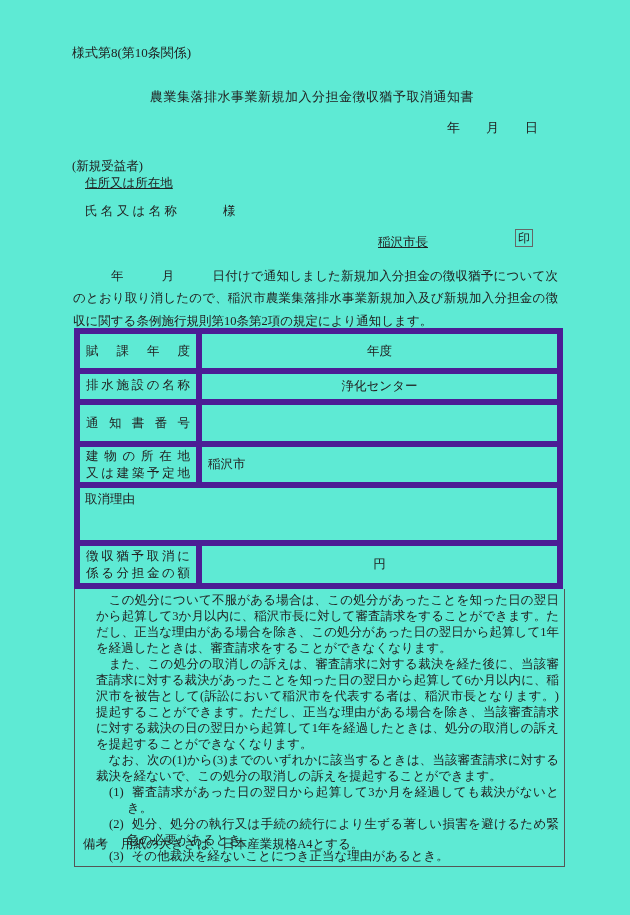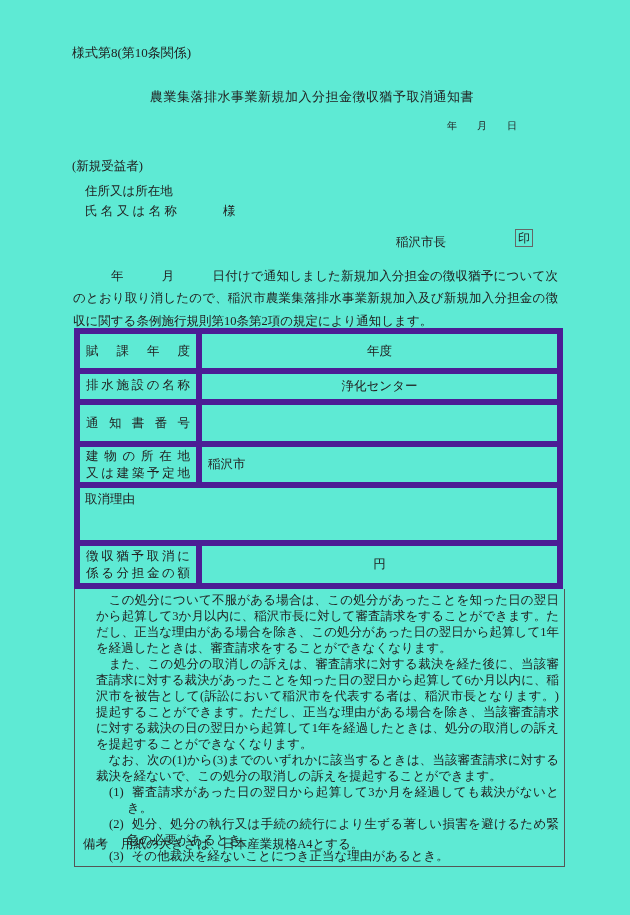--- a/index.html
+++ b/index.html
@@ -9,27 +9,27 @@
     position: relative;
     width: 630px; height: 915px;
     background: #5eead4;
     color: #222;
     font-size: 12.5px;
     overflow: hidden;
   }
   .abs { position: absolute; }
   .form-number { left: 72px; top: 44px; font-size: 13px; }
   .doc-title { left: 0; width: 624px; top: 88px; text-align: center; font-size: 13px; letter-spacing: 0.5px; }
-  .date-line { left: 447px; top: 119px; font-size: 10px; }
+  .date-line { left: 447px; top: 119px; font-size: 13px; }
   .recipient-heading { left: 72px; top: 158px; }
-  .recipient-address { left: 85px; top: 183px; }
+  .recipient-address { left: 85px; top: 175px; text-decoration: underline; }
   .recipient-name-row { left: 85px; top: 203px; }
   .name-label { display: inline-block; width: 92px; text-align: justify; text-align-last: justify; }
   .honorific { margin-left: 46px; }
-  .issuer-line { left: 396px; top: 234px; }
+  .issuer-line { left: 378px; top: 234px; text-decoration: underline; }
   .seal-box {
     left: 515px; top: 229px;
     border: 1px solid #666;
     font-size: 12px;
     padding: 1px 2px;
     line-height: 14px;
   }
   .body-para {
     left: 73px; top: 265px; width: 485px;
     line-height: 22.4px;

